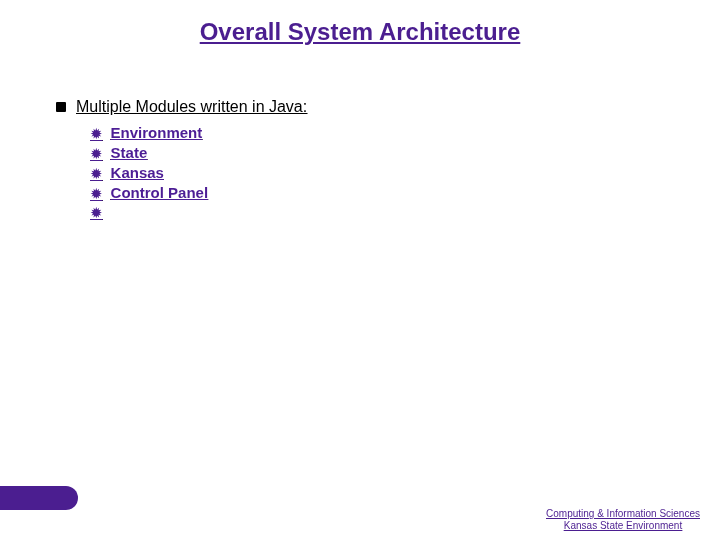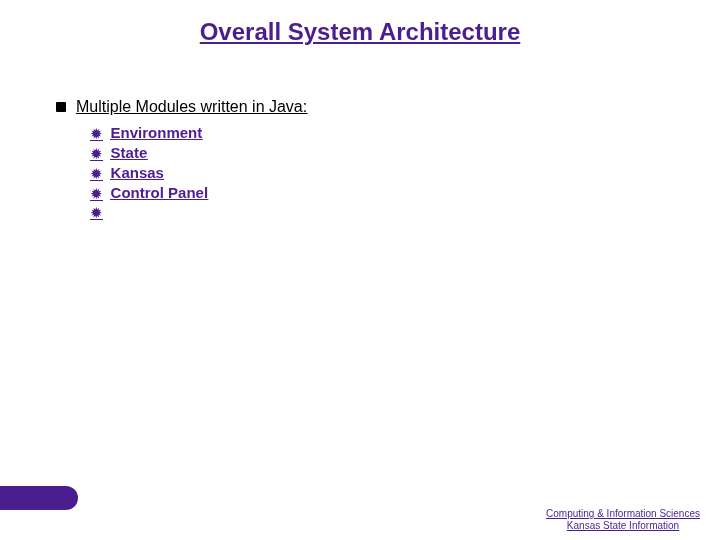--- a/index.html
+++ b/index.html
@@ -122,16 +122,16 @@
       <div class="l2">
         <span class="bullet-star">✹</span>
       </div>
     </div>
   </div>
 
   <div class="footer-bar"></div>
 
   <div class="footer-text">
     <span class="footer-line">Computing &amp; Information Sciences</span>
-    <span class="footer-line">Kansas State Information</span>
+    <span class="footer-line">Kansas State Environment</span>
   </div>
 
 </div>
 
 </body></html>

